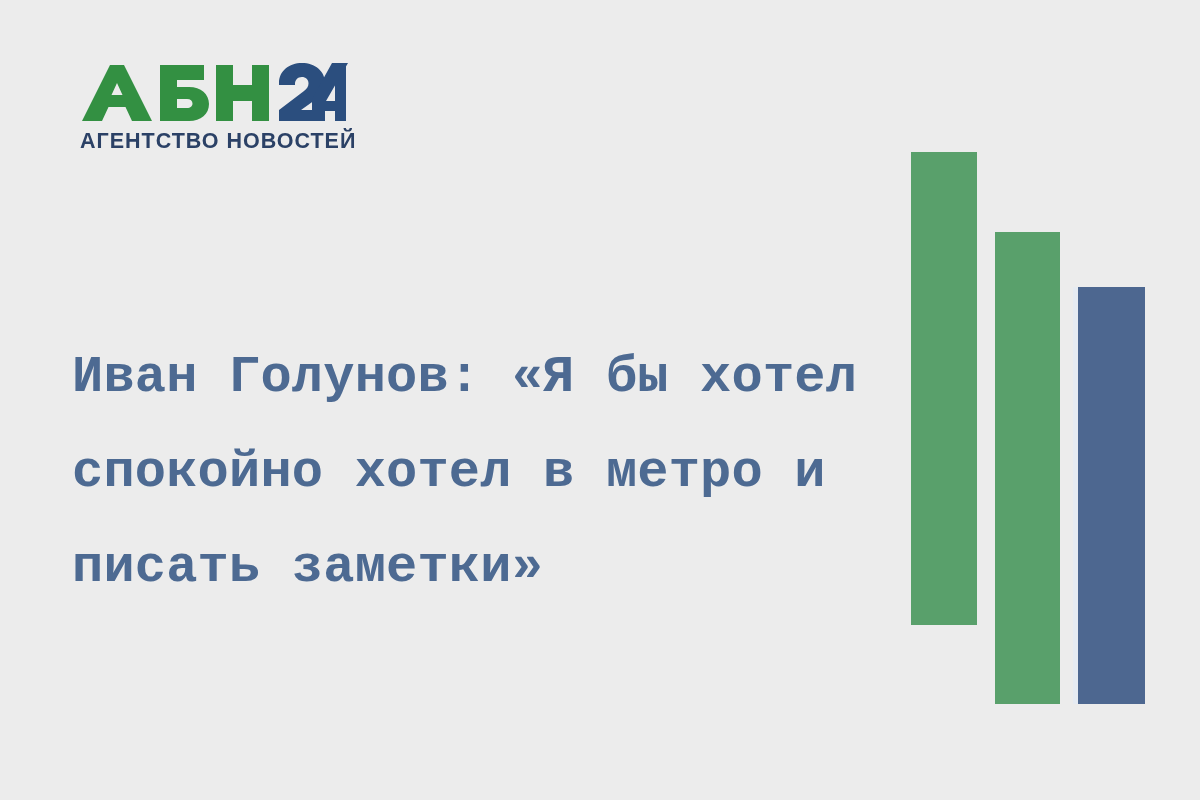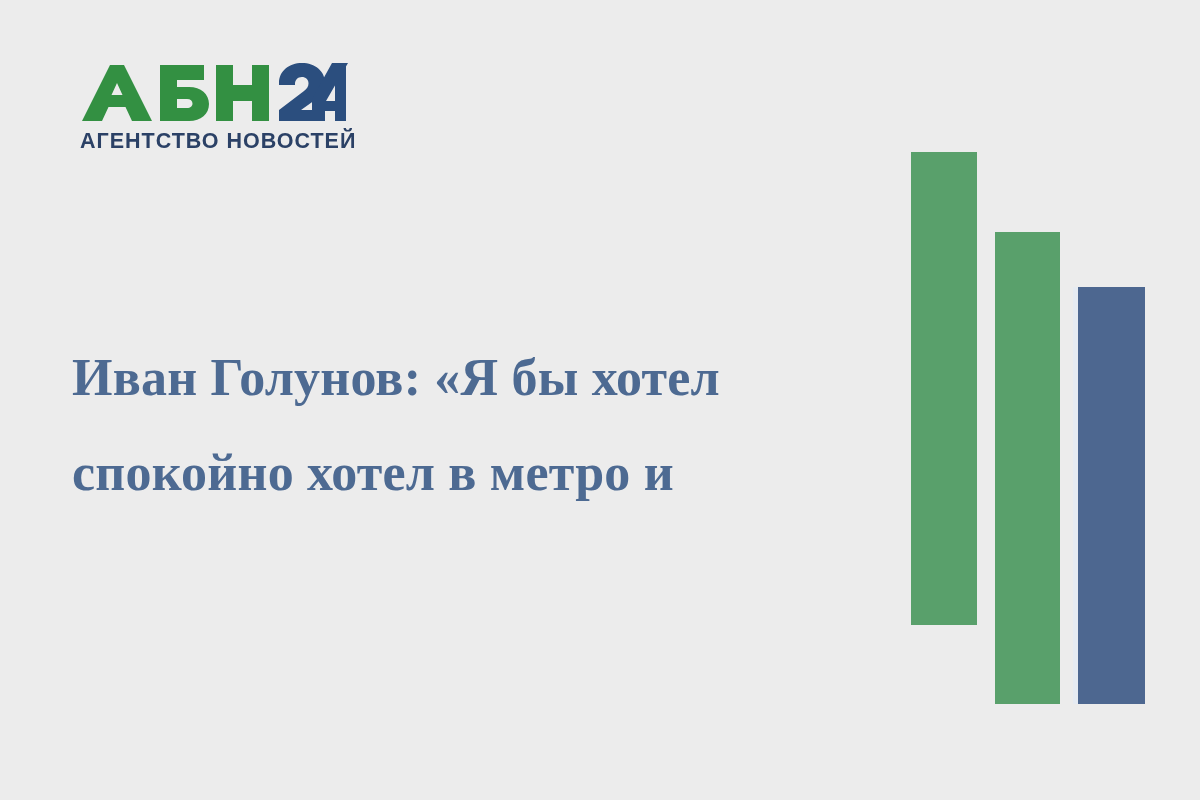--- a/index.html
+++ b/index.html
@@ -64,21 +64,21 @@
     color: #2B4166;
     white-space: nowrap;
   }
 
   
   .headline {
     position: absolute;
     left: 72px;
     top: 330px;
     width: 800px;
-    font-family: Liberation Serif, serif;
+    font-family: Liberation Mono, monospace;
     font-size: 52px;
     font-weight: 700;
     line-height: 95px;
     color: #4D6A92;
     letter-spacing: 0.2px;
   }
   .headline-line { display: block; white-space: nowrap; }
 </style>
 </head>
 <body style="background: rgb(236, 236, 236);">
@@ -112,15 +112,16 @@
 
       <path d="M246 38 L268 0 L252 0 L232 36 L232 48 L255 48 L255 58 L266 58 L266 0
                L255 0 L255 38 Z" fill="#2B4E7E"></path>
     </svg>
     <span class="logo-sub" style="color: rgb(43, 65, 102);">АГЕНТСТВО НОВОСТЕЙ</span>
   </div>
 
   <div class="headline" style="color: rgb(77, 106, 146);">
     <span class="headline-line">Иван Голунов: «Я бы хотел</span>
     <span class="headline-line">спокойно хотел в метро и</span>
+    <span class="headline-line">писать заметки»</span>
   </div>
 
 </div>
 
 </body></html>

